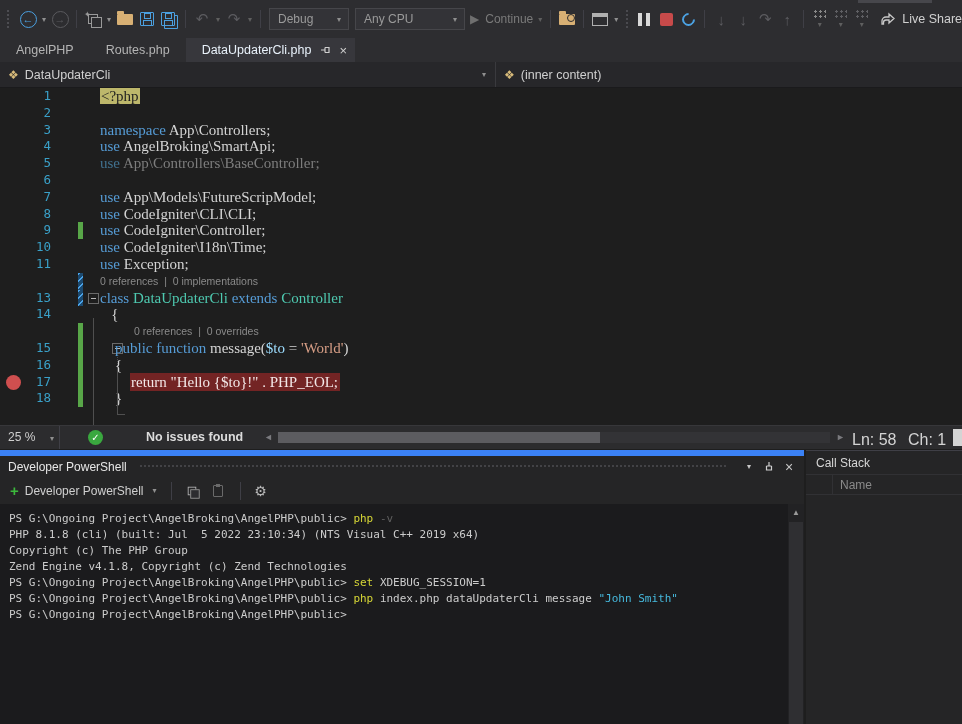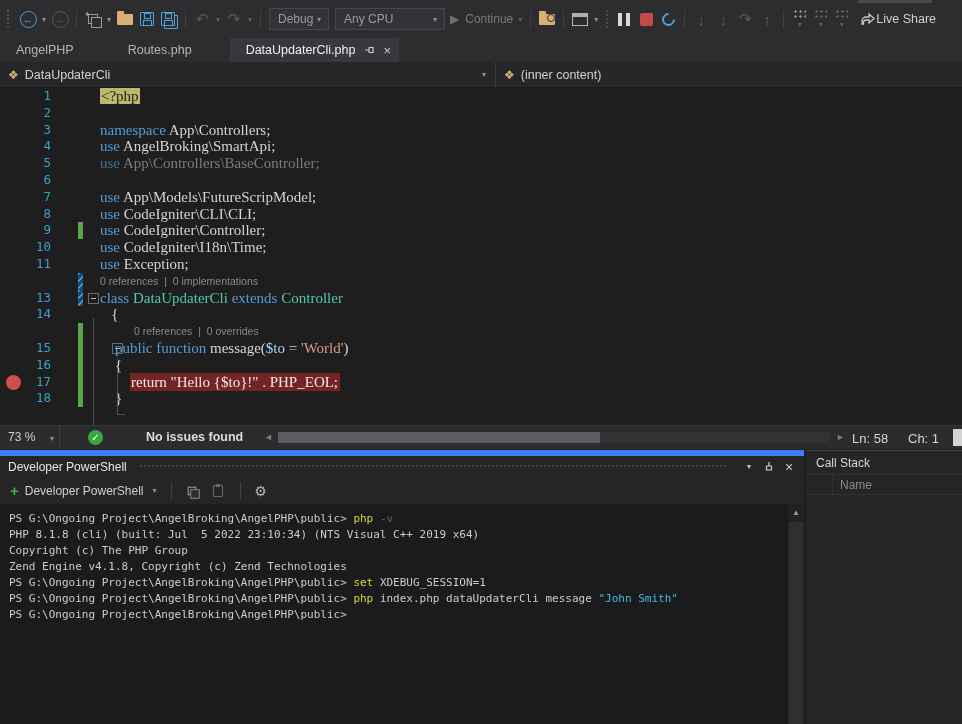--- a/index.html
+++ b/index.html
@@ -51,26 +51,26 @@
   .winic::before { content:""; display:block; height:3px; background:#b0b0b0; }
   .pauseic { width:12px; height:13px; border-left:4px solid #d8d8d8; border-right:4px solid #d8d8d8; }
   .stopic { width:13px; height:13px; background:#c74a4a; border-radius:2px; }
   .refic { width:13px; height:13px; border:2px solid #4ba0e0; border-radius:50%;
     border-top-color:transparent; transform:rotate(45deg); }
   .dots { width:13px; height:9px;
     background-image:radial-gradient(circle,#8a8a8a 1.1px,transparent 1.3px);
     background-size:5px 5px; }
   .dots.dim { background-image:radial-gradient(circle,#5f5f63 1.1px,transparent 1.3px); }
   .bpic { display:flex; flex-direction:column; align-items:center; gap:2px; margin:0 4px; }
-  .live { display:flex; align-items:center; gap:0; color:#d0d0d0; font-size:12.5px; margin-left:8px; }
+  .live { display:flex; align-items:center; gap:6px; color:#d0d0d0; font-size:12.5px; margin-left:8px; }
   .topstrip { position:absolute; left:858px; top:0; width:74px; height:3px; background:#47474c; }
 
   
   .tabstrip { position:absolute; left:0; top:38px; width:962px; height:24px;
-    background:#2d2d30; display:flex; align-items:flex-end;gap:22px; }
+    background:#2d2d30; display:flex; align-items:flex-end; }
   .tab { height:24px; display:flex; align-items:center; padding:0 16px;
     color:#b4b4b4; font-size:12.5px; }
   .tab.active { background:#37373c; color:#e9f2fb; padding-right:8px; }
   .tab.active .tico { margin-left:9px; display:inline-flex; color:#cfcfcf; }
   .tclose { font-size:13px; color:#cfcfcf; margin-left:7px; }
 
   
   .navbar { position:absolute; left:0; top:62px; width:962px; height:26px;
     background:#27272a; border-bottom:1px solid #1a1a1c; display:flex; align-items:center; }
   .crumb { display:flex; align-items:center; height:100%; font-size:12.5px; color:#d0d0d0; }
@@ -113,21 +113,21 @@
     border-right:1px solid #3f3f46; color:#cfcfcf; font-size:12px; }
   .zoombox .zt { position:absolute; left:8px; top:4px; }
   .zoombox .caret { position:absolute; right:2px; top:8px; }
   .okc { position:absolute; left:88px; top:4px; width:15px; height:15px; border-radius:50%;
     background:#3aa83f; color:#fff; font-size:10px; display:flex; align-items:center;
     justify-content:center; }
   .issues { position:absolute; left:110px; top:4px; color:#dcdcdc; font-size:12.5px; font-weight:bold;padding-left:36px; }
   .harrow { position:absolute; top:6px; color:#7a7a7e; font-size:9px; }
   .htrack { position:absolute; left:278px; top:6px; width:552px; height:11px; background:#333336; }
   .hthumb { position:absolute; left:0; top:0; width:322px; height:11px; background:#5c5c60; }
-  .lncol { position:absolute; top:5px; color:#d4d4d4; font-size:13px; }
+  .lncol { position:absolute; top:5px; color:#d4d4d4; font-size:16px; }
   .sliver { position:absolute; right:0; top:3px; width:9px; height:17px; background:#d4d4d4; }
 
   
   .bottom { position:absolute; left:0; top:450px; width:962px; height:274px; }
   .termpanel { position:absolute; left:0; top:0; width:804px; height:274px;
     background:#1b1b1d; border-top:6px solid #3b82f6; }
   .phead { position:absolute; left:0; top:0; width:100%; height:21px; background:#252526;
     display:flex; align-items:center; }
   .ptitle { color:#e6e6e6; font-size:12px; margin-left:8px; white-space:nowrap; }
   .pgrip { flex:1 1 auto; height:5px; margin:0 12px;
@@ -198,21 +198,21 @@
     <div class="tsep"></div>
     <span class="ibtn">
         <span class="glyph dim">↶</span>
       </span>
     <span class="caret dim">▾</span>
     <span class="ibtn">
         <span class="glyph dim">↷</span>
       </span>
     <span class="caret dim">▾</span>
     <div class="tsep"></div>
-    <div class="combo" style="width:60px">
+    <div class="combo" style="width:80px">
       <span>Debug</span>
       <span class="caret">▾</span>
     </div>
     <div class="combo ddash">
       <span>Any CPU</span>
       <span class="caret">▾</span>
     </div>
     <div class="contbtn">
       <span class="play">▶</span>
       <span>Continue</span>
@@ -325,21 +325,21 @@
         <div class="ed-row"><span class="ln">16</span><span class="chg green"></span><span class="guide" style="left: 117px;"></span><span class="code"><span class="tk-id">    {</span></span></div>
         <div class="ed-row"><span class="ln">17</span><span class="chg green"></span><span class="bp-dot"></span><span class="guide" style="left: 134px;"></span><span class="code"><span class="tk-sp">        </span><span class="tk-bpt">return "Hello {$to}!" . PHP_EOL;</span></span></div>
         <div class="ed-row"><span class="ln">18</span><span class="chg green"></span><span class="guide" style="left: 117px;"></span><span class="code"><span class="tk-id">    }</span></span></div>
       </div>
     <div class="struct-a"></div>
     <div class="struct-b"></div>
   </div>
 
   <div class="edstatus">
     <div class="zoombox">
-      <span class="zt">73 %</span>
+      <span class="zt">25 %</span>
       <span class="caret">▾</span>
     </div>
     <span class="okc">
         <span>✓</span>
       </span>
     <span class="issues">No issues found</span>
     <span class="harrow" style="left:264px">◄</span>
     <div class="htrack">
         <div class="hthumb"></div>
       </div>

